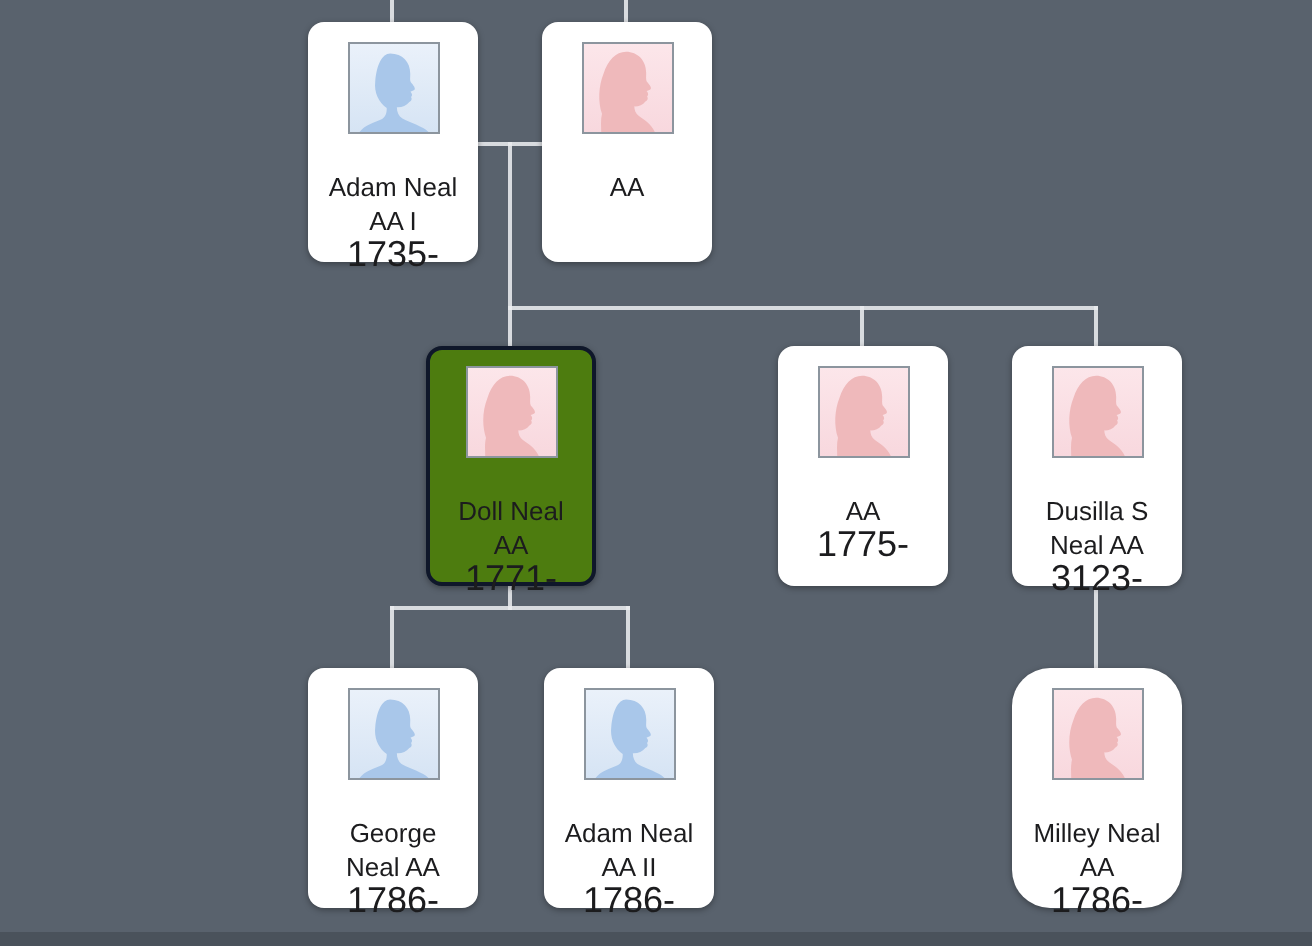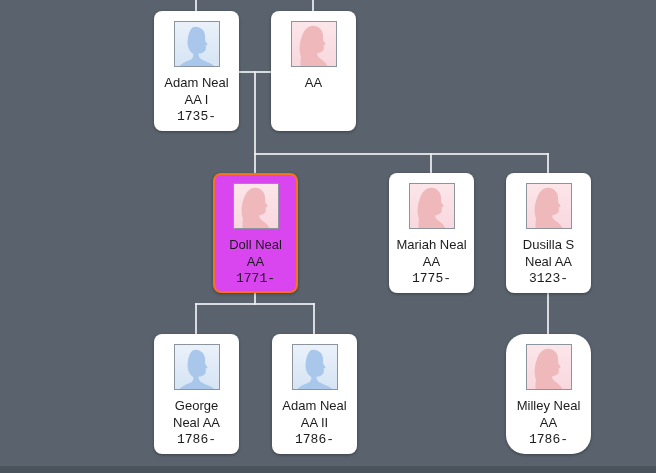--- a/index.html
+++ b/index.html
@@ -19,43 +19,43 @@
     position:absolute;
     width:85px;height:120px;
     background:#ffffff;
     border-radius:8px;
     box-shadow:0 1px 3px rgba(0,0,0,0.35);
     display:flex;flex-direction:column;align-items:center;
     padding-top:10px;
     cursor:pointer;
   }
   .person-card.selected{
-    background:#d946ef;
-    border:2px solid #f97316;
+    background:#4d7c0f;
+    border:2px solid #0f172a;
     padding-top:8px;
   }
   .portrait{
     width:46px;height:46px;
     border:1px solid #8C959E;
     flex:0 0 auto;
   }
   .portrait.male{background:linear-gradient(#EAF1FA,#D6E4F4);}
   .portrait.female{background:linear-gradient(#FCE6EA,#F8D8DE);}
   .portrait svg{display:block;width:100%;height:100%;}
   .male .sil{fill:#A9C7EA;}
   .female .sil{fill:#EFB9BB;}
   .ptext{
-    margin-top:7px;
+    margin-top:18px;
     text-align:center;
     font-size:13px;
     line-height:17px;
     color:#1C1C1E;
     width:100%;
   }
-  .lifespan{font-size:13px;color:#1C1C1E;font-family:Liberation Mono, monospace;}
+  .lifespan{font-size:18px;color:#1C1C1E;}
   .footer-bar{
     position:absolute;left:0;right:0;bottom:0;height:7px;
     background:#4A525B;
   }
 </style>
 </head>
 <body>
 
 <div class="canvas">
 
@@ -110,21 +110,20 @@
     </div>
   </div>
 
   <div class="person-card" style="left:389px;top:173px;">
     <div class="portrait female">
       <svg viewBox="0 0 46 46">
           <path class="sil" d="M22 4 C28 4 32.5 8.5 32.5 15 C32.5 17 32.3 18.6 32.8 19.6 C34.4 21.4 35.3 22.7 34.9 23.5 C34.5 24.3 33.3 24.2 32.7 24.6 C33.7 25.6 33.8 26.7 33 27.4 C33.6 28.3 33.4 29.5 32.1 30 C30.8 31.8 28.4 32.7 26.3 32.6 C26.3 34.6 27 36.4 28.7 37.7 C31.5 39.7 35 41.8 37 46 L9 46 C9 43 8.6 40 9.4 36.5 C7.2 30 7.6 22 10.2 15.5 C12.4 8.5 16.6 4 22 4 Z"></path>
         </svg>
     </div>
     <div class="ptext">
-      <div>Mariah Neal</div>
       <div>AA</div>
       <div class="lifespan">1775-</div>
     </div>
   </div>
 
   <div class="person-card" style="left:506px;top:173px;">
     <div class="portrait female">
       <svg viewBox="0 0 46 46">
           <path class="sil" d="M22 4 C28 4 32.5 8.5 32.5 15 C32.5 17 32.3 18.6 32.8 19.6 C34.4 21.4 35.3 22.7 34.9 23.5 C34.5 24.3 33.3 24.2 32.7 24.6 C33.7 25.6 33.8 26.7 33 27.4 C33.6 28.3 33.4 29.5 32.1 30 C30.8 31.8 28.4 32.7 26.3 32.6 C26.3 34.6 27 36.4 28.7 37.7 C31.5 39.7 35 41.8 37 46 L9 46 C9 43 8.6 40 9.4 36.5 C7.2 30 7.6 22 10.2 15.5 C12.4 8.5 16.6 4 22 4 Z"></path>
         </svg>

